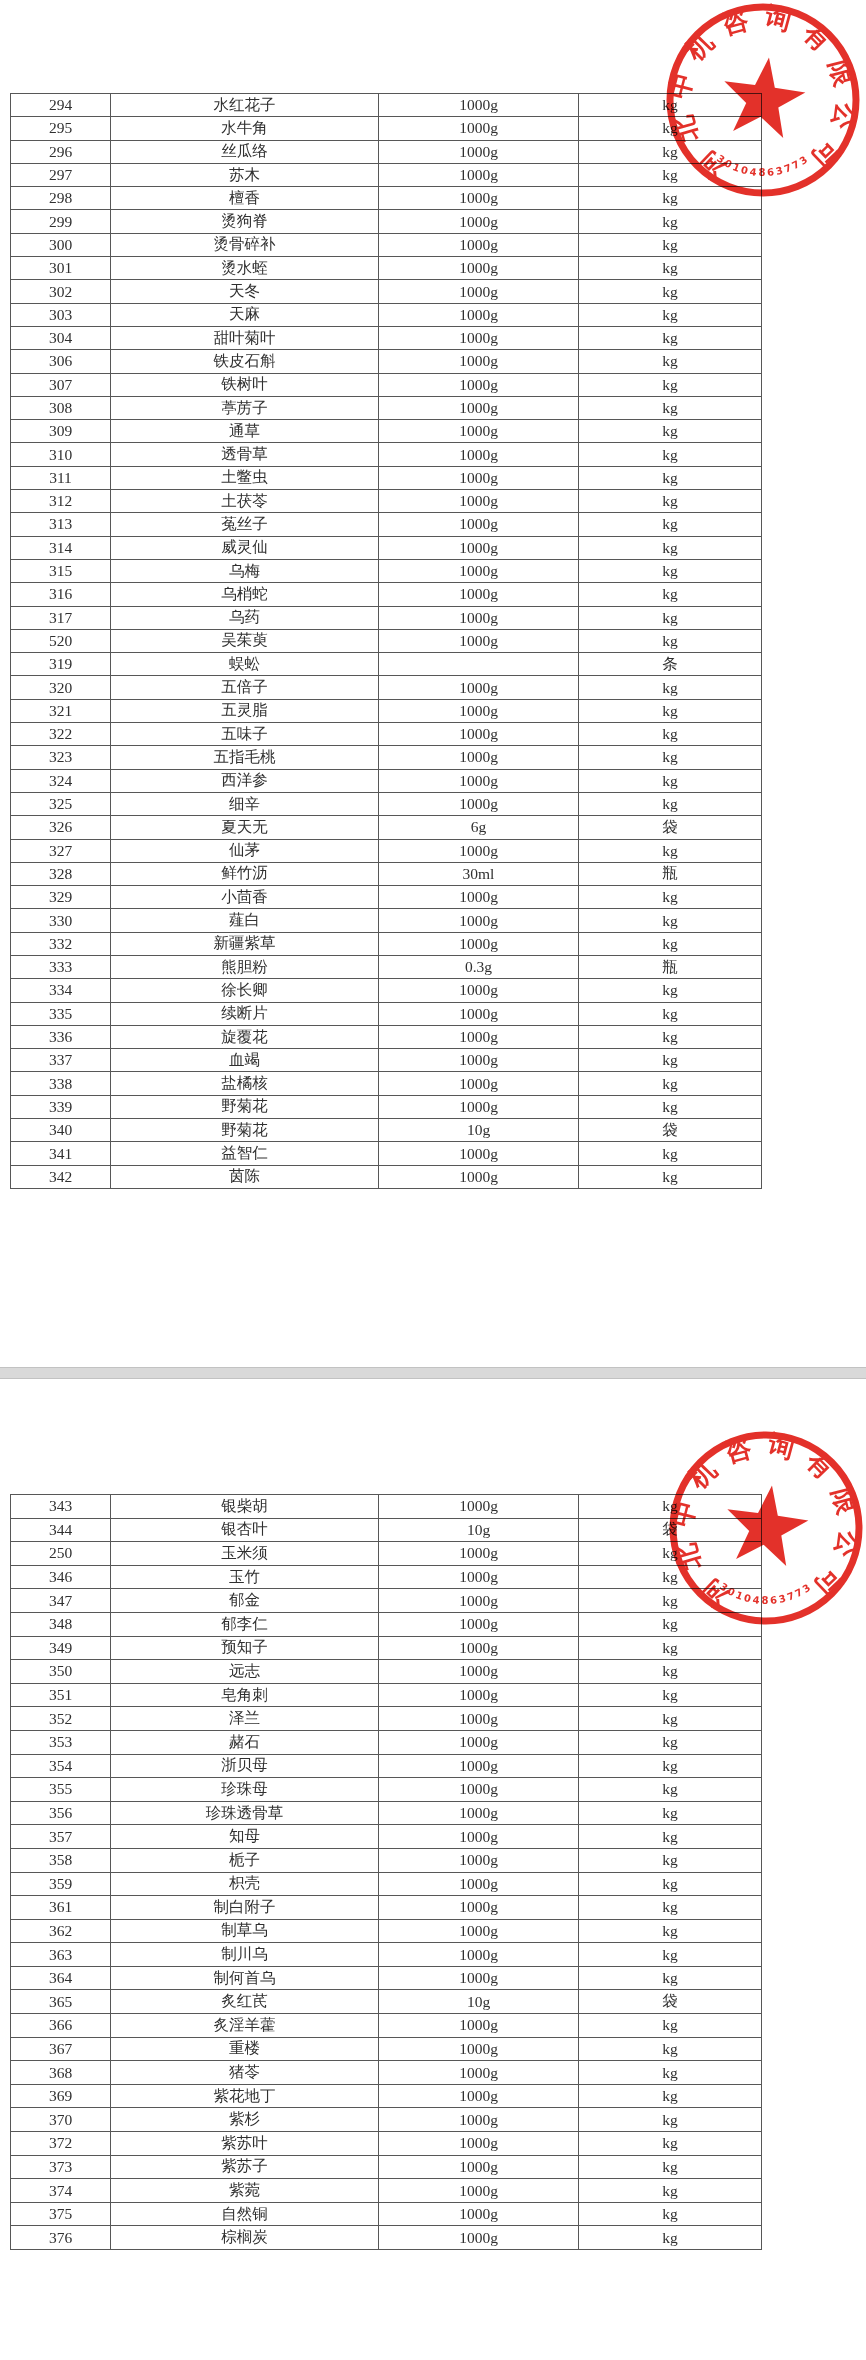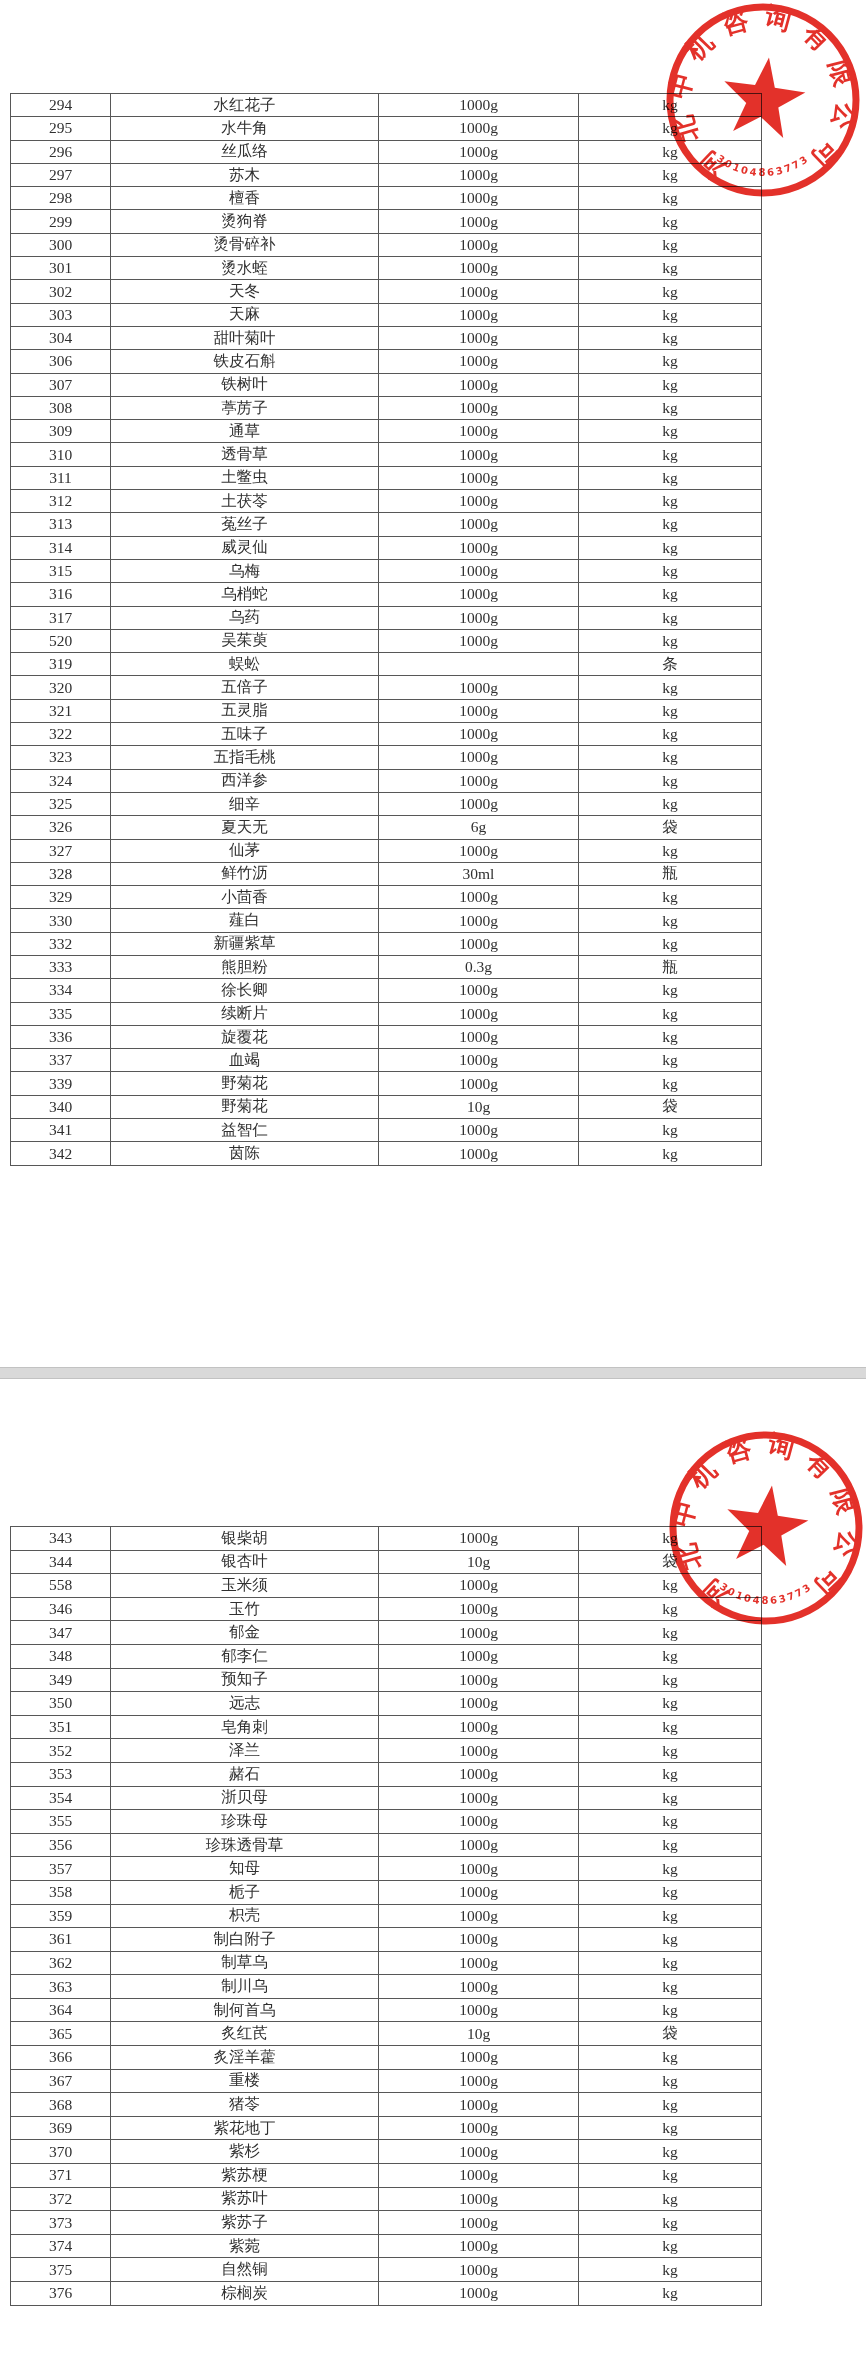--- a/index.html
+++ b/index.html
@@ -12,21 +12,21 @@
     border-collapse:collapse;table-layout:fixed;
   }
   .price-table td{
     border:1px solid #575757;
     text-align:center;vertical-align:middle;
     font-size:15.5px;color:#303030;
     padding:0;overflow:hidden;white-space:nowrap;
   }
   #table-page1{top:93px;}
   #table-page1 td{height:22.3px;}
-  #table-page2{top:1526px;}
+  #table-page2{top:1494px;}
   #table-page2 td{height:22.6px;}
   .page-gap{
     position:absolute;left:0;top:1367px;width:866px;height:10px;
     background:#d9d9d9;border-top:1px solid #c2c2c2;border-bottom:1px solid #c2c2c2;
   }
   .stamp{
     position:absolute;width:200px;height:200px;
     mix-blend-mode:multiply;opacity:0.94;pointer-events:none;
   }
   #stamp-page1{left:663px;top:0px;}
@@ -293,20 +293,26 @@
       </tr>
       <tr>
         <td>336</td>
         <td>旋覆花</td>
         <td>1000g</td>
         <td>kg</td>
       </tr>
       <tr>
         <td>337</td>
         <td>血竭</td>
+        <td>1000g</td>
+        <td>kg</td>
+      </tr>
+      <tr>
+        <td>338</td>
+        <td>盐橘核</td>
         <td>1000g</td>
         <td>kg</td>
       </tr>
       <tr>
         <td>339</td>
         <td>野菊花</td>
         <td>1000g</td>
         <td>kg</td>
       </tr>
       <tr>
@@ -346,21 +352,21 @@
         <td>1000g</td>
         <td>kg</td>
       </tr>
       <tr>
         <td>344</td>
         <td>银杏叶</td>
         <td>10g</td>
         <td>袋</td>
       </tr>
       <tr>
-        <td>558</td>
+        <td>250</td>
         <td>玉米须</td>
         <td>1000g</td>
         <td>kg</td>
       </tr>
       <tr>
         <td>346</td>
         <td>玉竹</td>
         <td>1000g</td>
         <td>kg</td>
       </tr>
@@ -492,26 +498,20 @@
       </tr>
       <tr>
         <td>369</td>
         <td>紫花地丁</td>
         <td>1000g</td>
         <td>kg</td>
       </tr>
       <tr>
         <td>370</td>
         <td>紫杉</td>
-        <td>1000g</td>
-        <td>kg</td>
-      </tr>
-      <tr>
-        <td>371</td>
-        <td>紫苏梗</td>
         <td>1000g</td>
         <td>kg</td>
       </tr>
       <tr>
         <td>372</td>
         <td>紫苏叶</td>
         <td>1000g</td>
         <td>kg</td>
       </tr>
       <tr>

